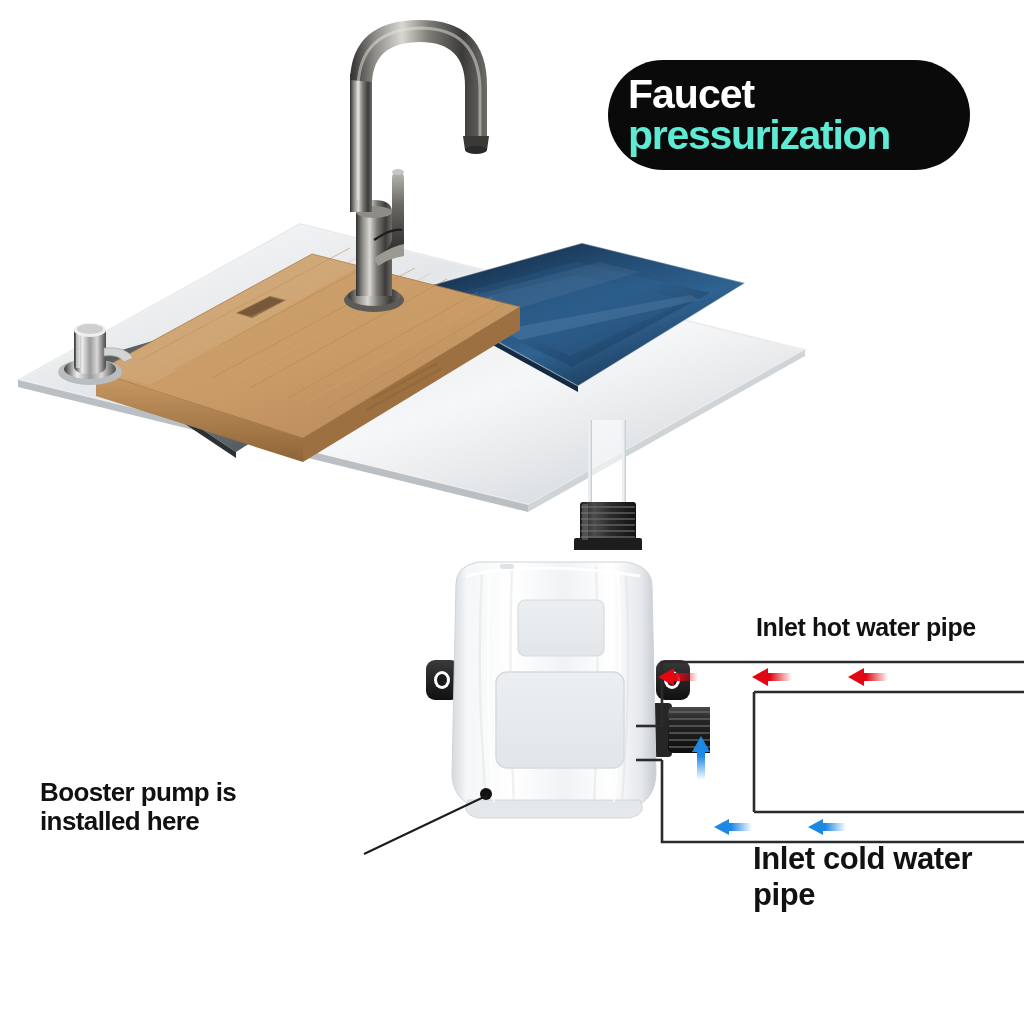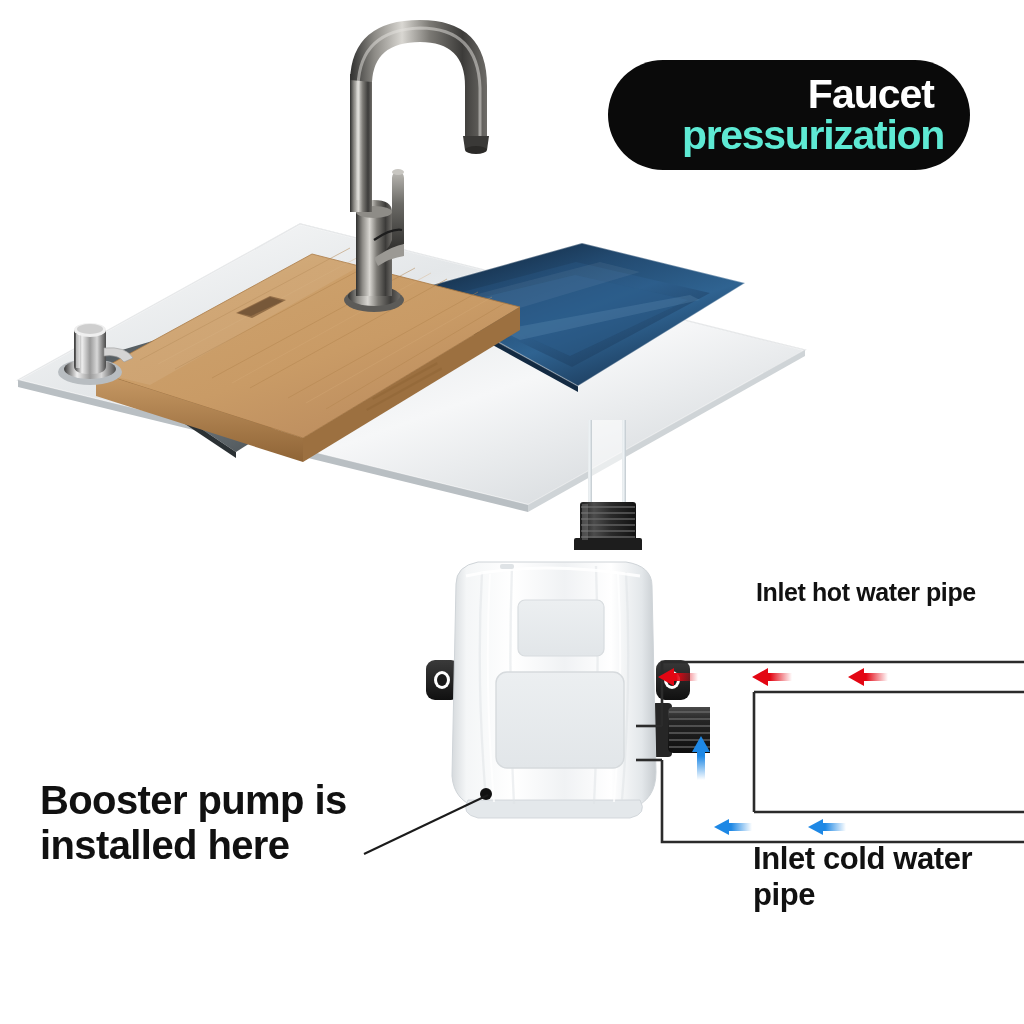--- a/index.html
+++ b/index.html
@@ -15,39 +15,39 @@
     overflow:hidden;
   }
   .abs{position:absolute;}
 
   
   #badge{
     left:608px;top:60px;width:362px;height:110px;
     background:#0a0a0a;
     border-radius:55px;
     display:flex;flex-direction:column;
-    align-items:flex-end;justify-content:center;
+    align-items:flex-start;justify-content:center;
     box-sizing:border-box;
     padding:0 26px 0 20px;
   }
   #badge .l1{
     color:#fff;font-size:41px;font-weight:700;line-height:.96;
     letter-spacing:-1px;margin-right:10px;
   }
   #badge .l2{
     color:#5eead4;font-size:41px;font-weight:700;line-height:.96;
     letter-spacing:-1.3px;margin-top:2px;
   }
 
   
   .caption{color:#111;font-weight:700;letter-spacing:-.6px;}
-  #cap-booster{left:40px;top:778px;width:330px;font-size:40px;line-height:1.12;text-align:right;}
+  #cap-booster{left:40px;top:778px;width:330px;font-size:26px;line-height:1.12;text-align:right;}
   #cap-booster .cl1{display:block;text-align:left;}
   #cap-booster .cl2{display:block;text-align:left;padding-right:2px;}
-  #cap-hot{left:756px;top:578px;font-size:25px;letter-spacing:-.4px;}
+  #cap-hot{left:756px;top:613px;font-size:25px;letter-spacing:-.4px;}
   #cap-cold{left:753px;top:841px;font-size:31px;letter-spacing:-.4px;}
 
   
   #leader{left:350px;top:780px;width:150px;height:84px;}
   
   #sink{left:0px;top:0px;width:830px;height:520px;}
 
   
   #hose{left:560px;top:420px;width:120px;height:130px;}
 

